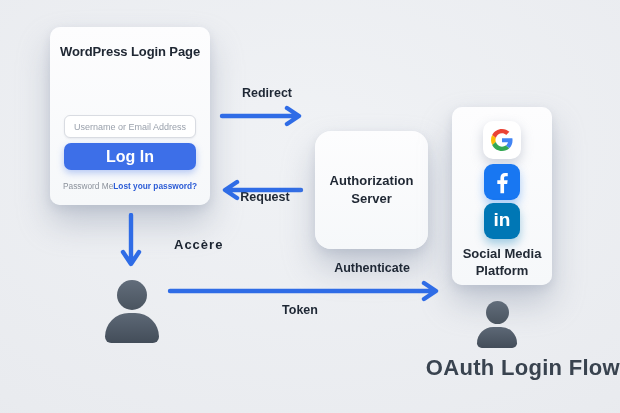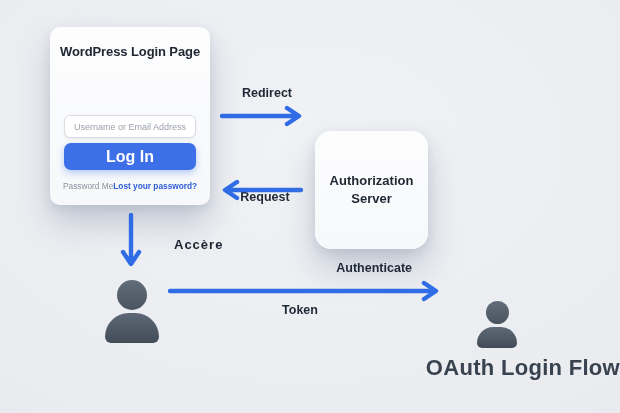--- a/index.html
+++ b/index.html
@@ -46,21 +46,21 @@
     box-shadow:0 5px 10px rgba(0,119,181,.35); }
   .in-text { color:#fff; font-weight:bold; font-size:19px; margin-top:-2px; }
   .social-label { position:absolute; top:139px; width:100%; text-align:center;
     font-size:13px; font-weight:600; color:#222A35; line-height:1.3; }
   
   .flow-label { position:absolute; font-size:12.5px; font-weight:700; color:#1E2734; text-align:center; }
   .lbl-redirect { left:224px; top:86px;  width:86px; }
   .lbl-request  { left:222px; top:162px; width:86px;margin-top:28px; }
   .lbl-access   { left:155px; top:237px; width:80px; text-align:left; letter-spacing:1px;
                   font-size:13px; color:#1A2330;margin-left:19px; }
-  .lbl-auth     { left:304px; top:261px; width:108px;text-align:right; }
+  .lbl-auth     { left:318px; top:261px; width:108px; }
   .lbl-token    { left:268px; top:303px; width:64px; }
   
   .arrow { position:absolute; }
   .arrow path { stroke:#2F6CE6; stroke-width:4.4; fill:none; stroke-linecap:round; stroke-linejoin:round; }
   .ar-redirect { left:219px; top:104px; }
   .ar-request  { left:214px; top:178px; }
   .ar-access   { left:119px; top:213px; }
   .ar-longflow { left:167px; top:279px; }
   
   .person { position:absolute; }
@@ -100,20 +100,39 @@
 
   <div class="flow-label lbl-request">Request</div>
   <svg class="arrow ar-request" width="90" height="24">
     <path d="M87 12 H14 M23 4 L11 12 L23 20"></path>
   </svg>
 
   <div class="card auth-box">
     <span>Authorization Server</span>
   </div>
 
+  <div class="card social-card">
+    <div class="tile g-tile">
+      <svg width="22" height="22" viewBox="0 0 48 48">
+        <path fill="#EA4335" d="M24 9.5c3.54 0 6.71 1.22 9.21 3.6l6.85-6.85C35.9 2.38 30.47 0 24 0 14.62 0 6.51 5.38 2.56 13.22l7.98 6.19C12.43 13.72 17.74 9.5 24 9.5z"></path>
+        <path fill="#4285F4" d="M46.98 24.55c0-1.57-.15-3.09-.38-4.55H24v9.02h12.94c-.58 2.96-2.26 5.48-4.78 7.18l7.73 6c4.51-4.18 7.09-10.36 7.09-17.65z"></path>
+        <path fill="#FBBC05" d="M10.53 28.59c-.48-1.45-.76-2.99-.76-4.59s.27-3.14.76-4.59l-7.98-6.19C.92 16.46 0 20.12 0 24c0 3.88.92 7.54 2.56 10.78l7.97-6.19z"></path>
+        <path fill="#34A853" d="M24 48c6.48 0 11.93-2.13 15.89-5.81l-7.73-6c-2.15 1.45-4.92 2.3-8.16 2.3-6.26 0-11.57-4.22-13.47-9.91l-7.98 6.19C6.51 42.62 14.62 48 24 48z"></path>
+      </svg>
+    </div>
+    <div class="tile fb-tile">
+      <svg width="27" height="27" viewBox="0 0 24 24">
+        <path fill="#FFFFFF" d="M13.4 21.5v-8.2h2.76l.41-3.2h-3.17V8.05c0-.93.26-1.56 1.59-1.56h1.68V3.63C16.38 3.59 15.4 3.5 14.26 3.5c-2.44 0-4.12 1.49-4.12 4.23v2.37H7.38v3.2h2.76v8.2h3.26z"></path>
+      </svg>
+    </div>
+    <div class="tile in-tile">
+      <span class="in-text">in</span>
+    </div>
+    <div class="social-label">Social Media Platform</div>
+  </div>
 
   <svg class="arrow ar-access" width="24" height="60">
     <path d="M12 2 V48 M4 39 L12 51 L20 39"></path>
   </svg>
   <div class="flow-label lbl-access">Accère</div>
 
   <div class="person person-left">
     <div class="head"></div>
     <div class="torso"></div>
   </div>

